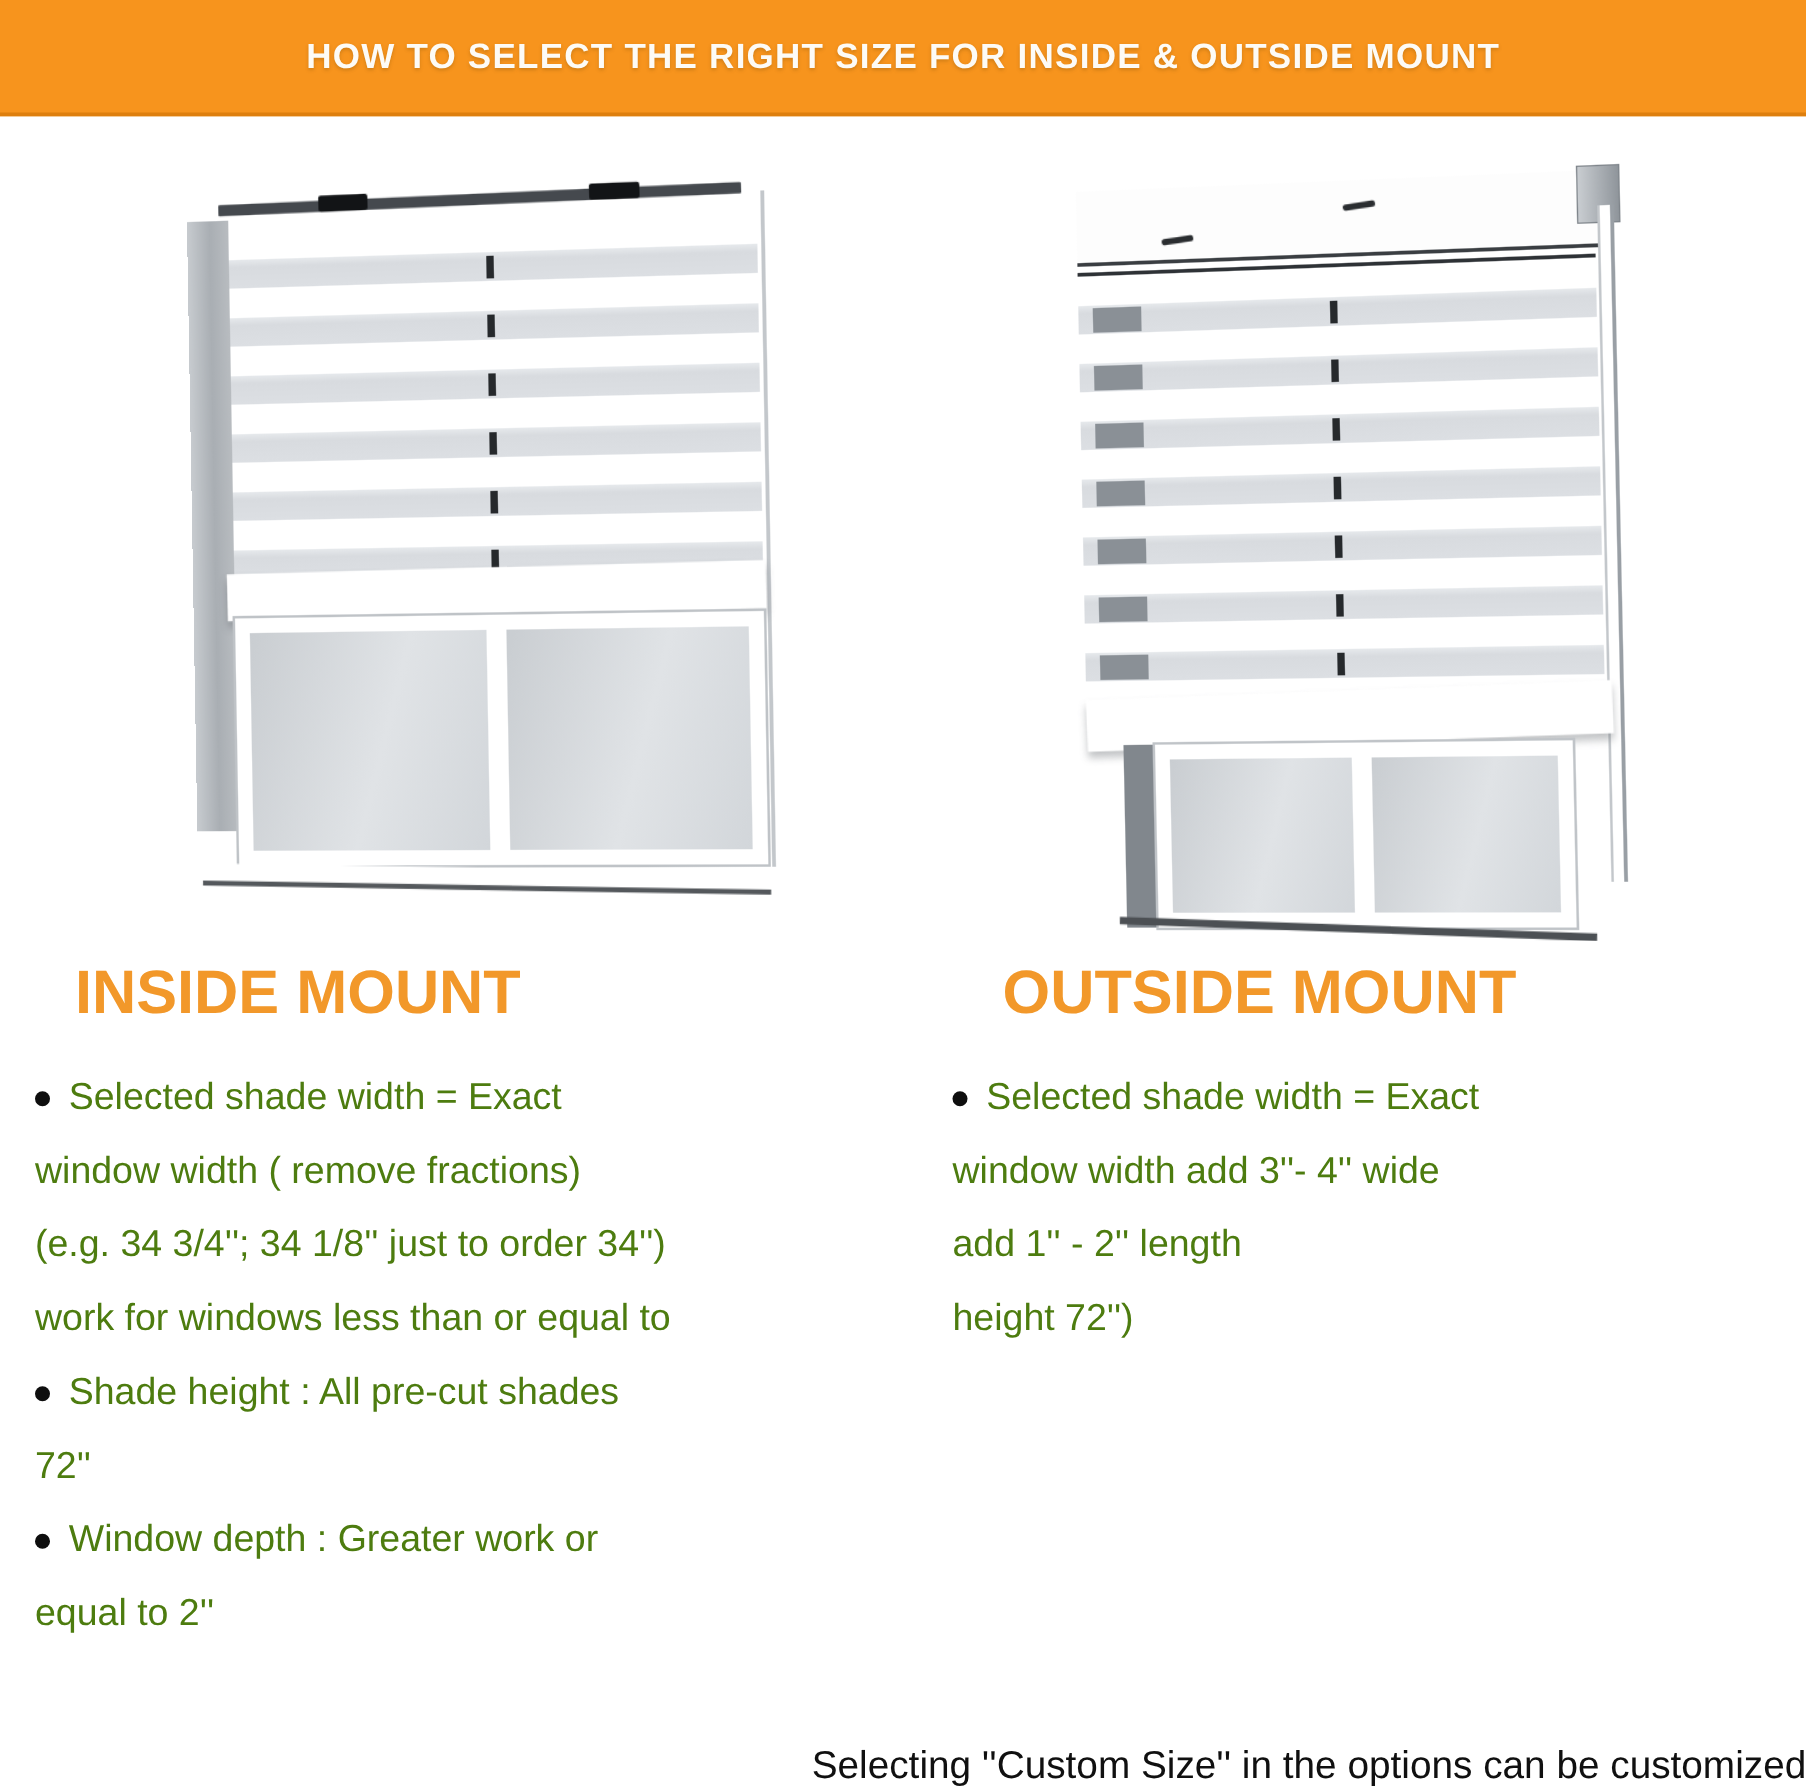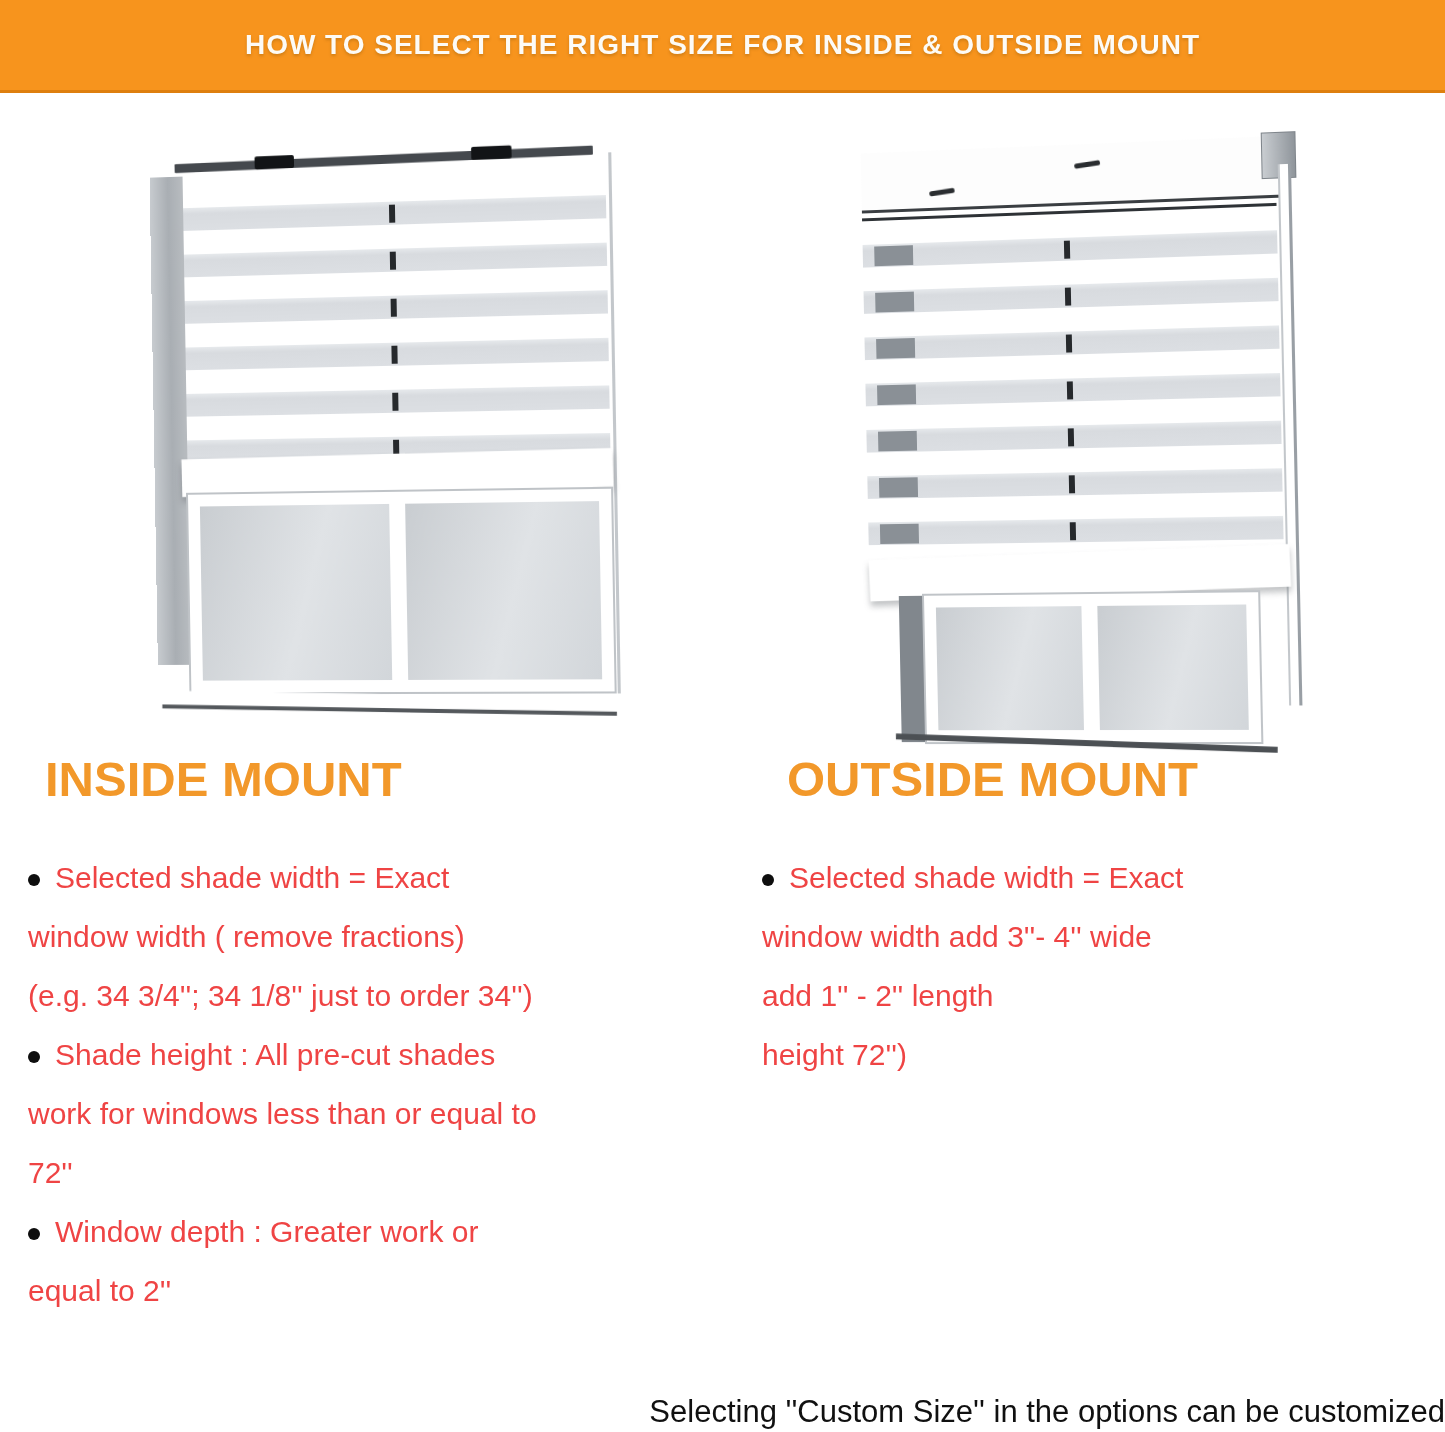--- a/index.html
+++ b/index.html
@@ -69,30 +69,30 @@
   .rw-shade{left:0;top:72px;width:418px;height:330px;border-top:3px solid #2e3236;}
   .rw-bottombar{left:0;top:414px;width:424px;height:42px;background:#ffffff;
     box-shadow:0 5px 6px rgba(100,105,110,.4);transform:rotate(-1.4deg);}
   .rw-glass{left:30px;top:456px;width:362px;height:148px;background:#ffffff;}
   .rw-jamb{left:0;top:0;width:26px;height:100%;background:#81878d;}
   .rw-frame{left:26px;right:0;top:0;bottom:0;border:12px solid #ffffff;
     outline:2px solid #c0c4c8;box-sizing:border-box;}
   .rw-sill{left:24px;top:602px;width:384px;height:6px;background:#4c5054;transform:rotate(2deg);}
 
   
-  .mount-heading{position:absolute;top:750px;margin:1px;
+  .mount-heading{position:absolute;top:750px;margin:16px;
     font-size:49px;font-weight:bold;color:#F2982A;letter-spacing:0px;white-space:nowrap;}
   .h-inside{left:44px;}
   .h-outside{left:786px;}
 
   
   .col{position:absolute;top:848px;width:680px;}
   .col-left{left:28px;}
   .col-right{left:762px;}
-  .line{height:59px;line-height:59px;font-size:30px;color:#ef4444;white-space:nowrap;}
+  .line{height:59px;line-height:59px;font-size:30px;color:#4d7c0f;white-space:nowrap;}
   .dot{display:inline-block;width:12px;height:12px;border-radius:50%;
     background:#0e0e0e;margin-right:15px;vertical-align:2px;}
 
   
   .footer-note{position:absolute;left:0;right:0;bottom:2px;text-align:right;
     font-size:31px;color:#101010;white-space:nowrap;}
 </style>
 </head>
 <body>
 
@@ -140,22 +140,22 @@
   <div class="rw-sill"></div>
 </div>
 
 <h2 class="mount-heading h-inside">INSIDE MOUNT</h2>
 <h2 class="mount-heading h-outside">OUTSIDE MOUNT</h2>
 
 <div class="col col-left">
   <div class="line"><span class="dot"></span><span>Selected shade width = Exact</span></div>
   <div class="line"><span>window width ( remove fractions)</span></div>
   <div class="line"><span>(e.g. 34 3/4''; 34 1/8'' just to order 34'')</span></div>
+  <div class="line"><span>work for windows less than or equal to</span></div>
   <div class="line"><span class="dot"></span><span>Shade height : All pre-cut shades</span></div>
-  <div class="line"><span>work for windows less than or equal to</span></div>
   <div class="line"><span>72''</span></div>
   <div class="line"><span class="dot"></span><span>Window depth : Greater work or</span></div>
   <div class="line"><span>equal to 2''</span></div>
 </div>
 
 <div class="col col-right">
   <div class="line"><span class="dot"></span><span>Selected shade width = Exact</span></div>
   <div class="line"><span>window width add 3''- 4'' wide</span></div>
   <div class="line"><span>add 1'' - 2'' length</span></div>
   <div class="line"><span>height 72'')</span></div>

